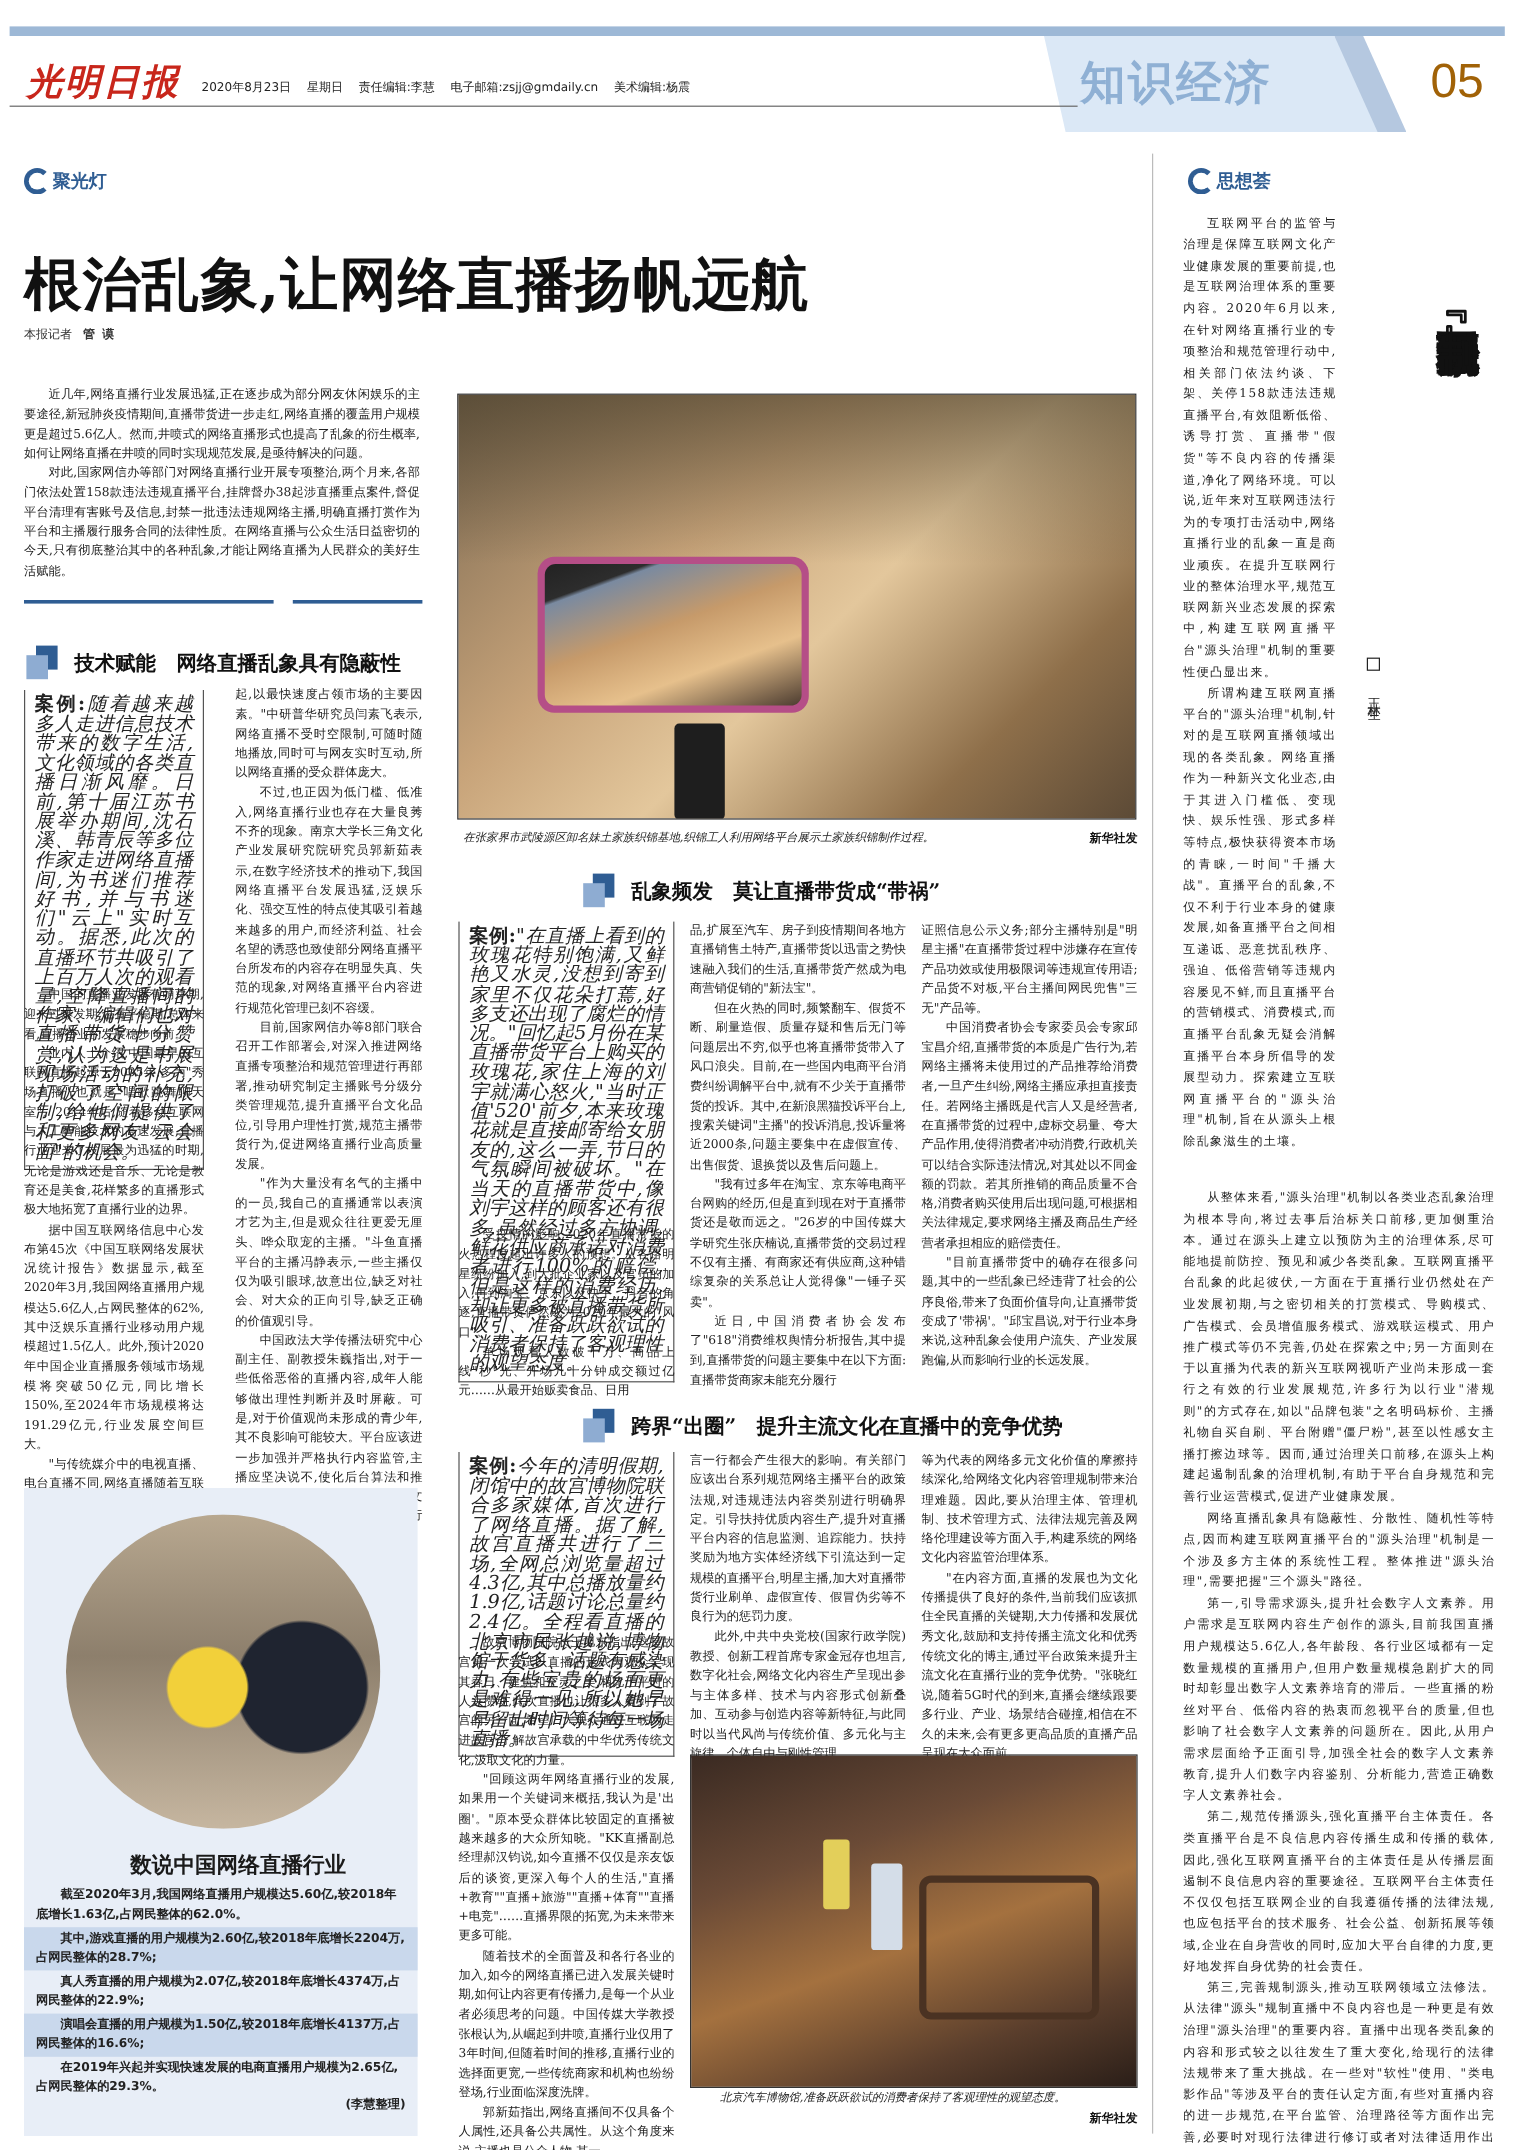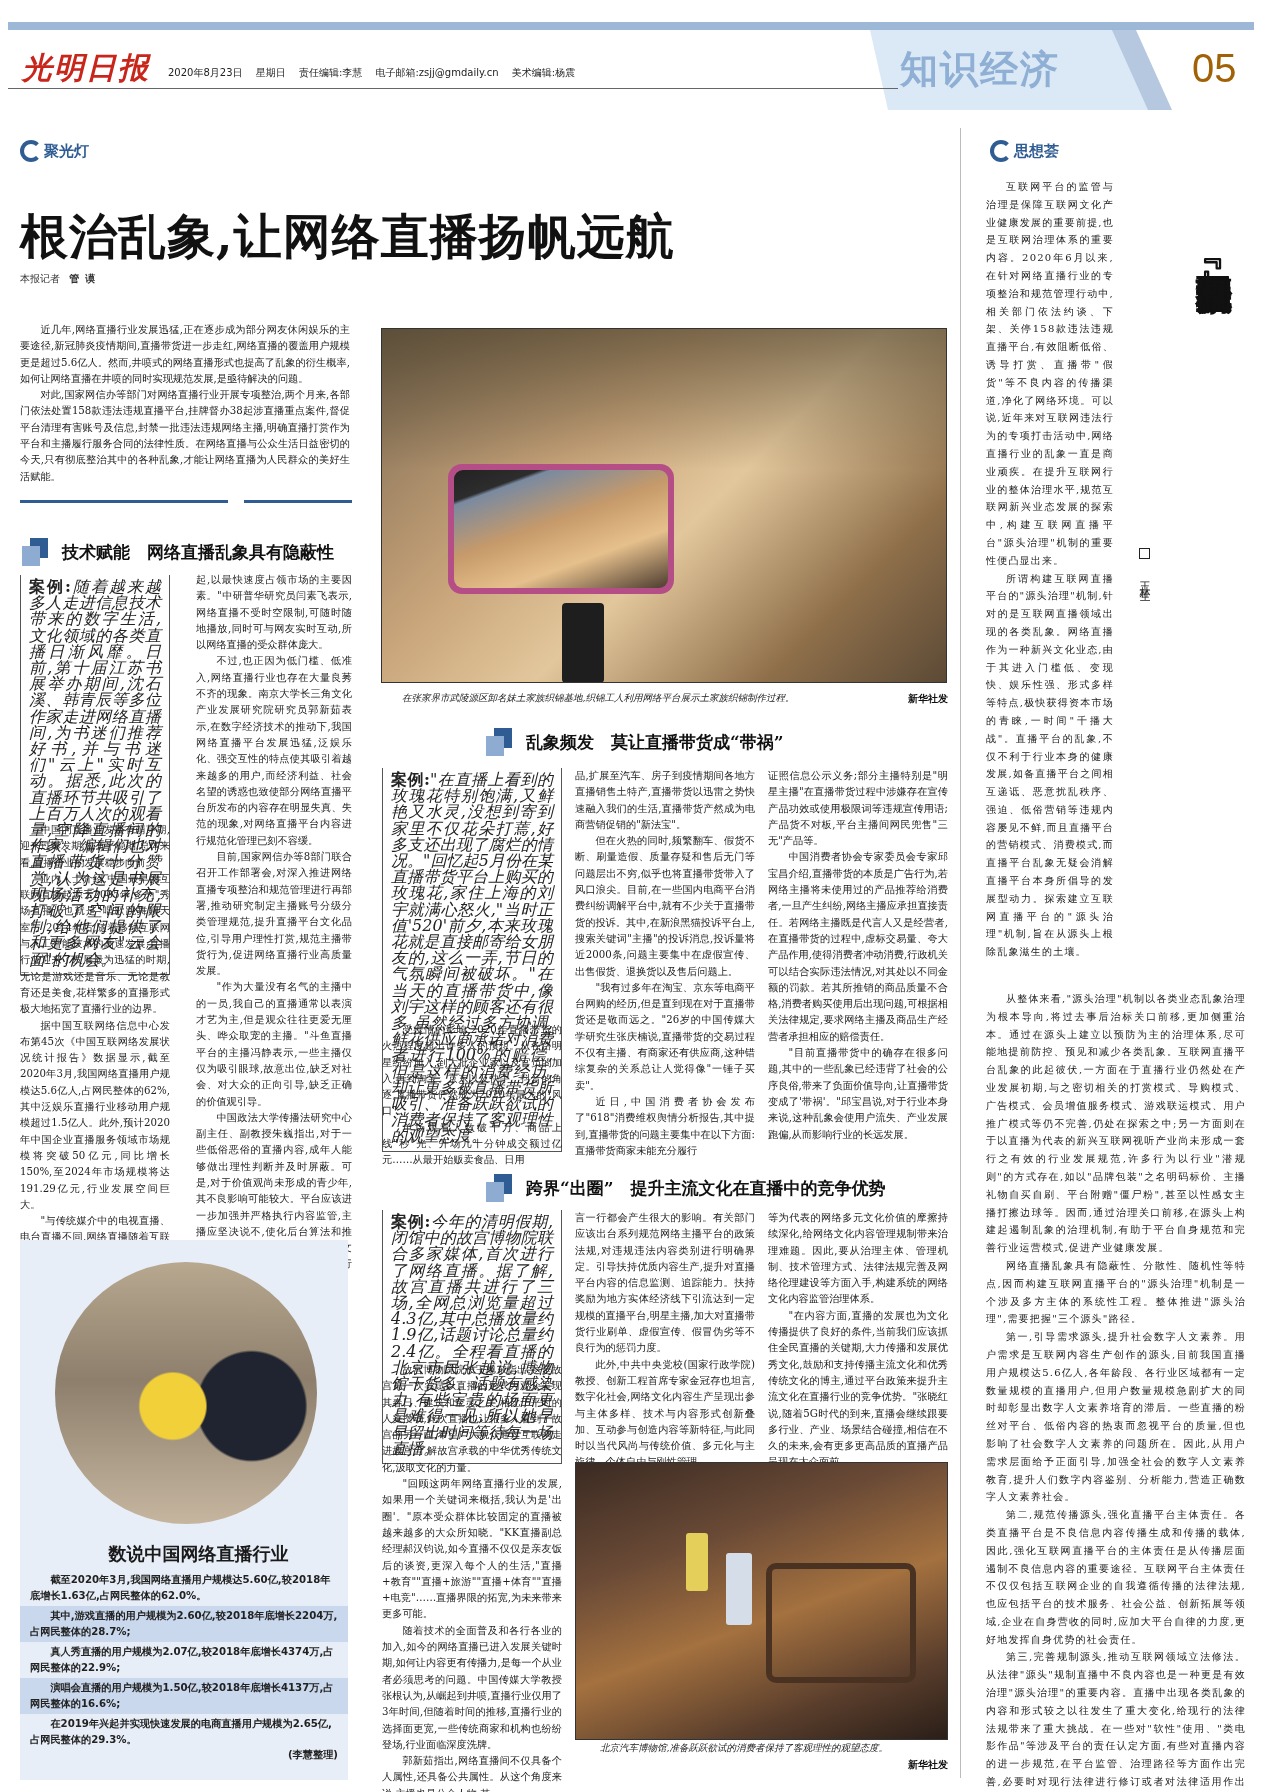--- a/index.html
+++ b/index.html
@@ -93,21 +93,21 @@
   <p>对此,国家网信办等部门对网络直播行业开展专项整治,两个月来,各部门依法处置158款违法违规直播平台,挂牌督办38起涉直播重点案件,督促平台清理有害账号及信息,封禁一批违法违规网络主播,明确直播打赏作为平台和主播履行服务合同的法律性质。在网络直播与公众生活日益密切的今天,只有彻底整治其中的各种乱象,才能让网络直播为人民群众的美好生活赋能。</p>
 </div>
 
 <div class="abs photo" style="left:381px; top:328px; width:566px; height:355px; background:linear-gradient(135deg,#7d6a52 0%,#c8a47a 35%,#e3c79c 55%,#8e6f4a 80%,#5c4a36 100%);">
   <div style="position:absolute; left:0; top:0; width:100%; height:40%; background:linear-gradient(180deg,rgba(70,60,40,.6),rgba(0,0,0,0));"></div>
   <div style="position:absolute; left:66px; top:135px; width:226px; height:130px; border-radius:14px; background:#b54e87; padding:6px;">
     <div style="width:100%; height:100%; border-radius:9px; background:linear-gradient(160deg,#222 0%,#2d2d2d 16%,#7a8aa0 18%,#c69a6a 45%,#e6c08c 70%,#4c3c30 100%);"></div>
   </div>
   <div style="position:absolute; left:180px; top:274px; width:42px; height:80px; background:#1e1e1e; border-radius:4px;"></div>
 </div>
-<div class="abs caption" style="left:402px; top:692px;">在张家界市武陵源区卸名妹土家族织锦基地,织锦工人利用网络平台展示土家族织锦制作过程。</div>
+<div class="abs caption" style="left:386px; top:692px;">在张家界市武陵源区卸名妹土家族织锦基地,织锦工人利用网络平台展示土家族织锦制作过程。</div>
 <div class="abs credit" style="left:908px; top:692px;">新华社发</div>
 
 <div class="abs hr" style="left:20px; top:500px; width:208px; height:3px;"></div>
 <div class="abs hr" style="left:244px; top:500px; width:108px; height:3px;"></div>
 <div class="abs subhead" style="left:22px; top:538px;">
   <span class="sq"></span>
   <span>技术赋能　网络直播乱象具有隐蔽性</span>
 </div>
 <div class="abs case" style="left:20px; top:575px; width:150px;">
   <b>案例:</b><span>随着越来越多人走进信息技术带来的数字生活,文化领域的各类直播日渐风靡。日前,第十届江苏书展举办期间,沈石溪、韩青辰等多位作家走进网络直播间,为书迷们推荐好书,并与书迷们"云上"实时互动。据悉,此次的直播环节共吸引了上百万人次的观看量,空降直播间的作家、编辑们也对直播带货十分赞赏,认为这是书展现场活动的补充,打破了空间的限制,给他们提供了和更多网友"云会面"的机会。</span>

